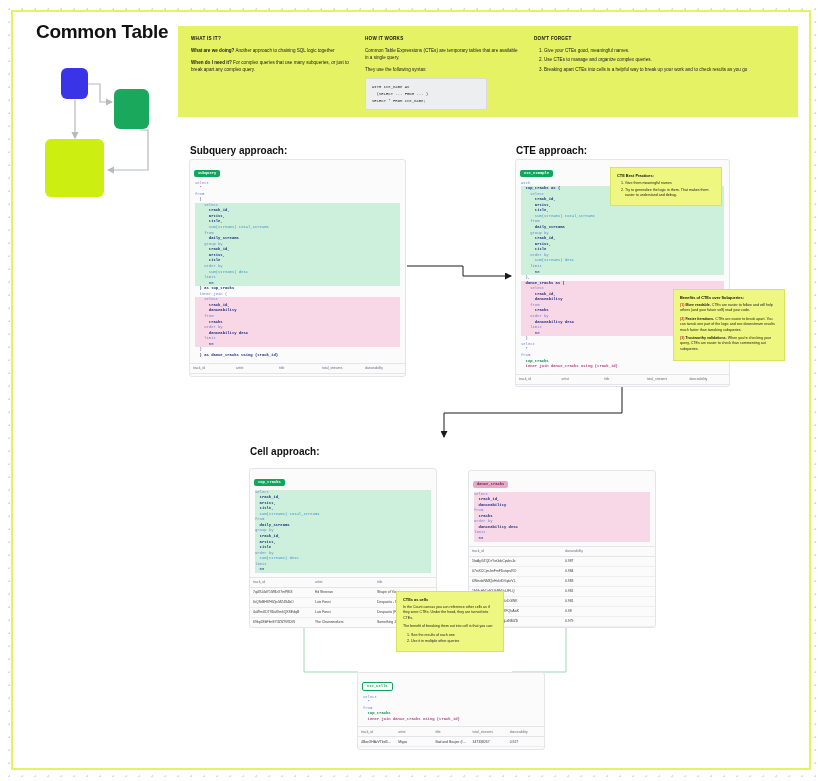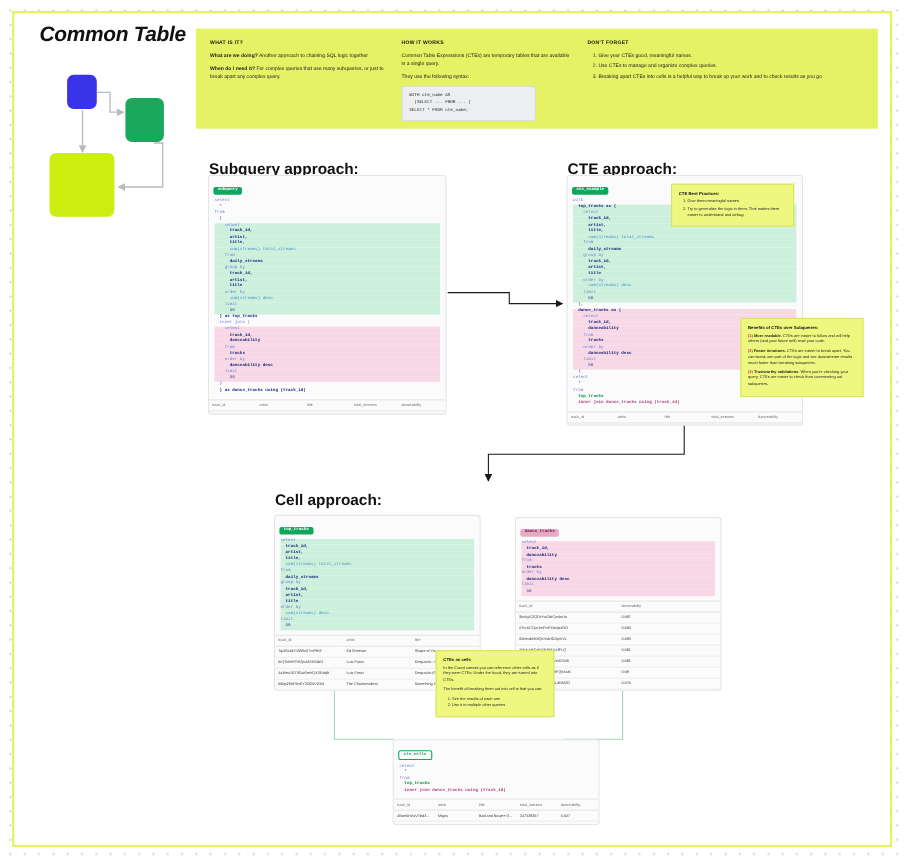--- a/index.html
+++ b/index.html
@@ -29,21 +29,20 @@
   
   .title {
     position: absolute;
     left: 36px; top: 20px;
     width: 150px;
     font-size: 19px;
     font-weight: bold;
     line-height: 1.22;
     color: #111111;
     letter-spacing: -0.3px;
-    font-style: italic;
   }
 
   
   .shape { position: absolute; border-radius: 6px; }
   .shape.blue  { left: 61px;  top: 68px;  width: 27px; height: 31px; background: #3a34e8; }
   .shape.green { left: 114px; top: 89px;  width: 35px; height: 40px; background: #1aa95c; }
   .shape.lime  { left: 45px;  top: 139px; width: 59px; height: 58px; background: #ccee10; }
   .conn { position: absolute; }
   .conn svg { display: block; }
 
@@ -80,21 +79,21 @@
     color: #222;
     white-space: pre;
     width: 122px;
   }
   .blist { margin: 0; padding-left: 10px; }
   .blist li { font-size: 4.6px; color: #1c1c1c; line-height: 1.6; margin-bottom: 2px; }
 
   
   .sec-h {
     position: absolute;
-    font-size: 14px; font-weight: bold; color: #111;
+    font-size: 10px; font-weight: bold; color: #111;
   }
   #h-subquery { left: 190px; top: 145px; }
   #h-cte      { left: 516px; top: 145px; }
   #h-cell     { left: 250px; top: 446px; }
 
   
   .cell {
     position: absolute;
     background: #fbfbfc;
     border: 1px solid #e3e5e8;

